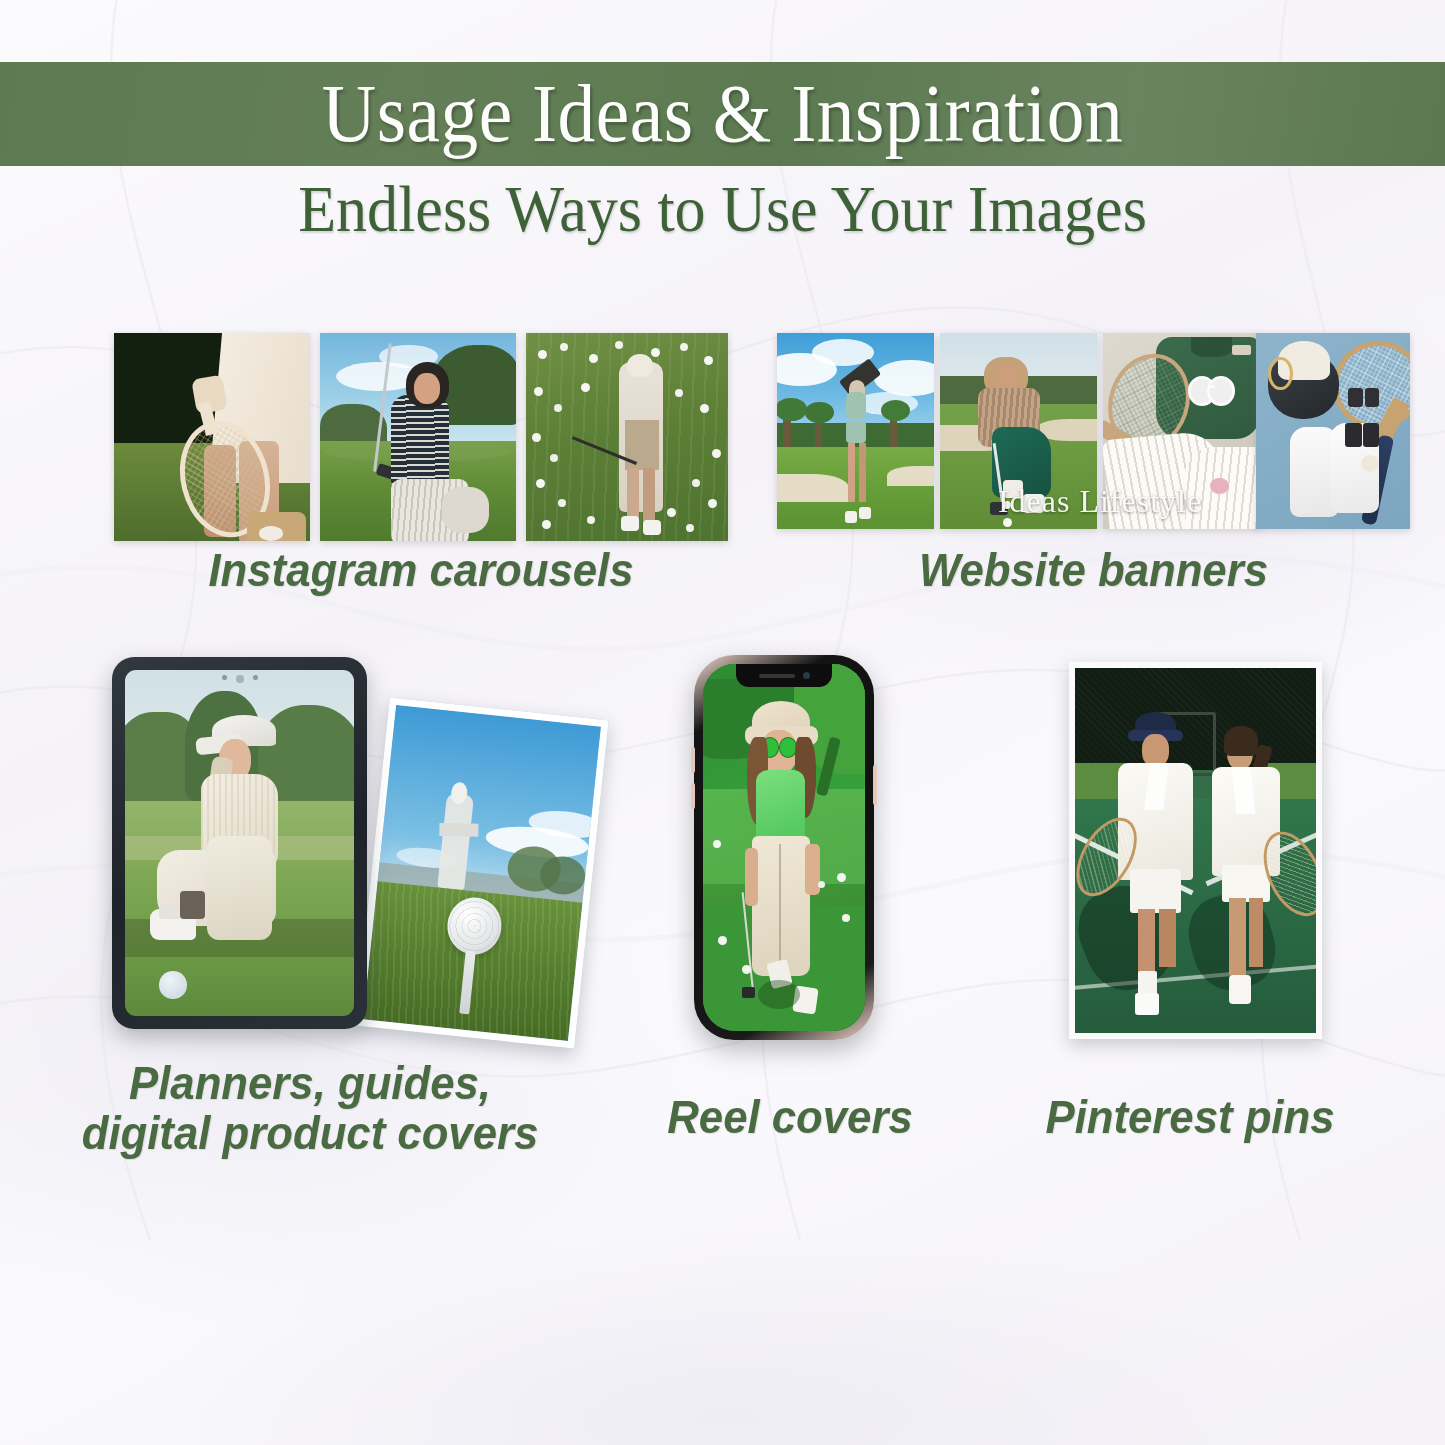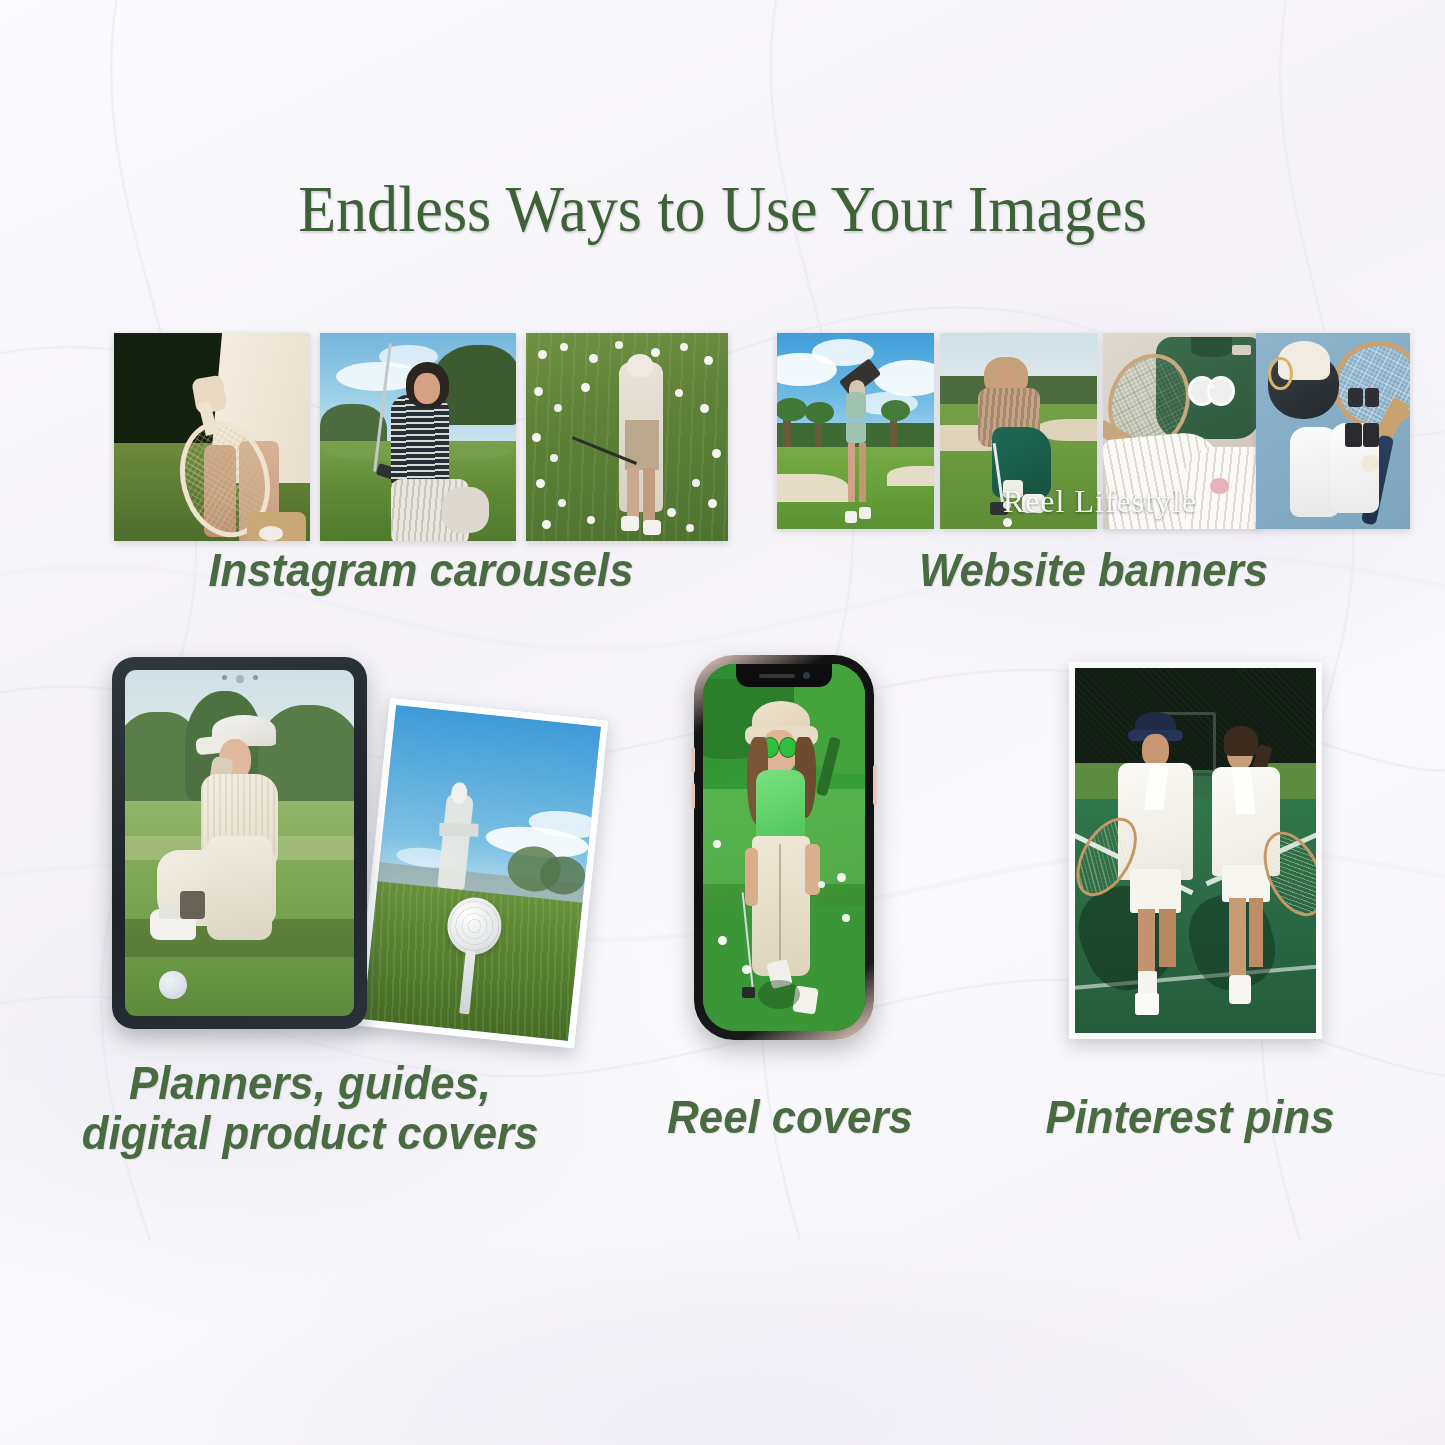--- a/index.html
+++ b/index.html
@@ -141,20 +141,23 @@
         <path d="M780 -20 C 730 200, 900 400, 840 640 S 720 960, 800 1240"></path>
         <path d="M1290 -20 C 1240 210, 1400 400, 1340 650 S 1220 980, 1300 1240"></path>
       </g>
       <g fill="none" stroke="#ecebf3" stroke-width="5" opacity=".7">
         <path d="M-30 580 C 260 520, 420 690, 700 640 S 1120 500, 1500 600"></path>
         <path d="M-30 880 C 280 820, 430 980, 720 930 S 1150 800, 1500 890"></path>
       </g>
     </svg>
   </div>
 
+  <div class="banner banner-top">
+    <div class="banner-title">Usage Ideas &amp; Inspiration</div>
+  </div>
 
   <div class="subtitle">Endless Ways to Use Your Images</div>
 
   <div>
 
     <div class="tile" style="left:114px;top:333px;width:196px;height:208px;">
       <div class="ph">
         <div style="position:absolute;inset:0;background:#14200f;"></div>
         <div class="grass" style="height:47%;background:linear-gradient(180deg,#6d8a3c,#5b7a33 55%,#4e6c2c);"></div>
         <div style="position:absolute;left:52%;top:-6%;width:58%;height:78%;background:linear-gradient(100deg,#f4ecdf,#e6dccb);transform:skewX(-5deg);"></div>
@@ -315,21 +318,21 @@
           <div style="position:absolute;right:0;top:0;width:48%;height:100%;background:#2b2b2f;border-radius:3px;"></div>
         </div>
         <div style="position:absolute;left:60%;top:28%;width:20%;height:10%;">
           <div style="position:absolute;left:0;top:0;width:46%;height:100%;background:#303034;border-radius:3px;"></div>
           <div style="position:absolute;right:0;top:0;width:46%;height:100%;background:#303034;border-radius:3px;"></div>
         </div>
         <div style="position:absolute;left:68%;top:62%;width:12%;height:9%;background:#efe9d8;border-radius:50%;"></div>
       </div>
     </div>
 
-    <div class="overlay-text" style="top:483px;left:940px;width:320px;font-size:32px;">Reel Lifestyle</div>
+    <div class="overlay-text" style="top:483px;left:940px;width:320px;font-size:32px;">Ideas Lifestyle</div>
 
     <div class="cap" style="left:777px;top:545px;width:633px;font-size:47px;">Website banners</div>
   </div>
 
   <div>
 
     <div class="card-print" style="left:372px;top:708px;width:220px;height:330px;transform:rotate(6deg);">
       <div class="ph">
         <div class="sky" style="height:58%;background:linear-gradient(180deg,#3e9ad6,#7cc0e4 70%,#bfe0f0);"></div>
         <div class="blob" style="left:50%;top:34%;width:50%;height:9%;background:rgba(255,255,255,.9);"></div>

